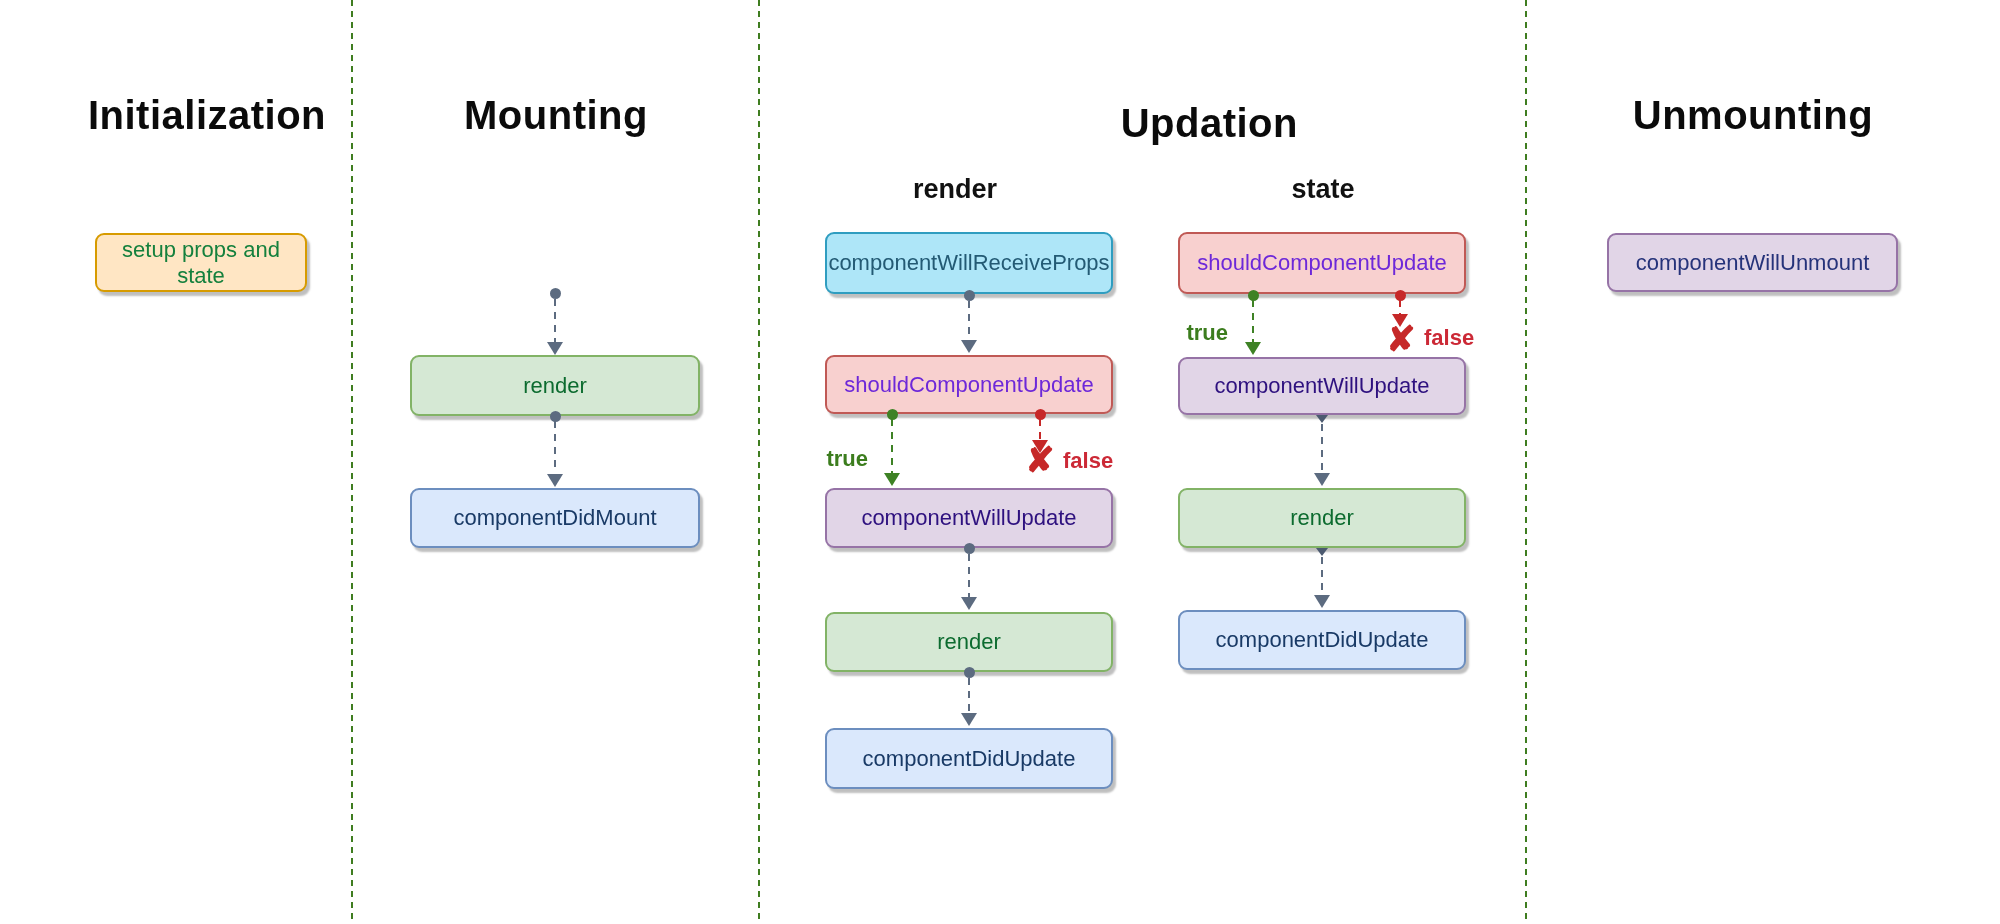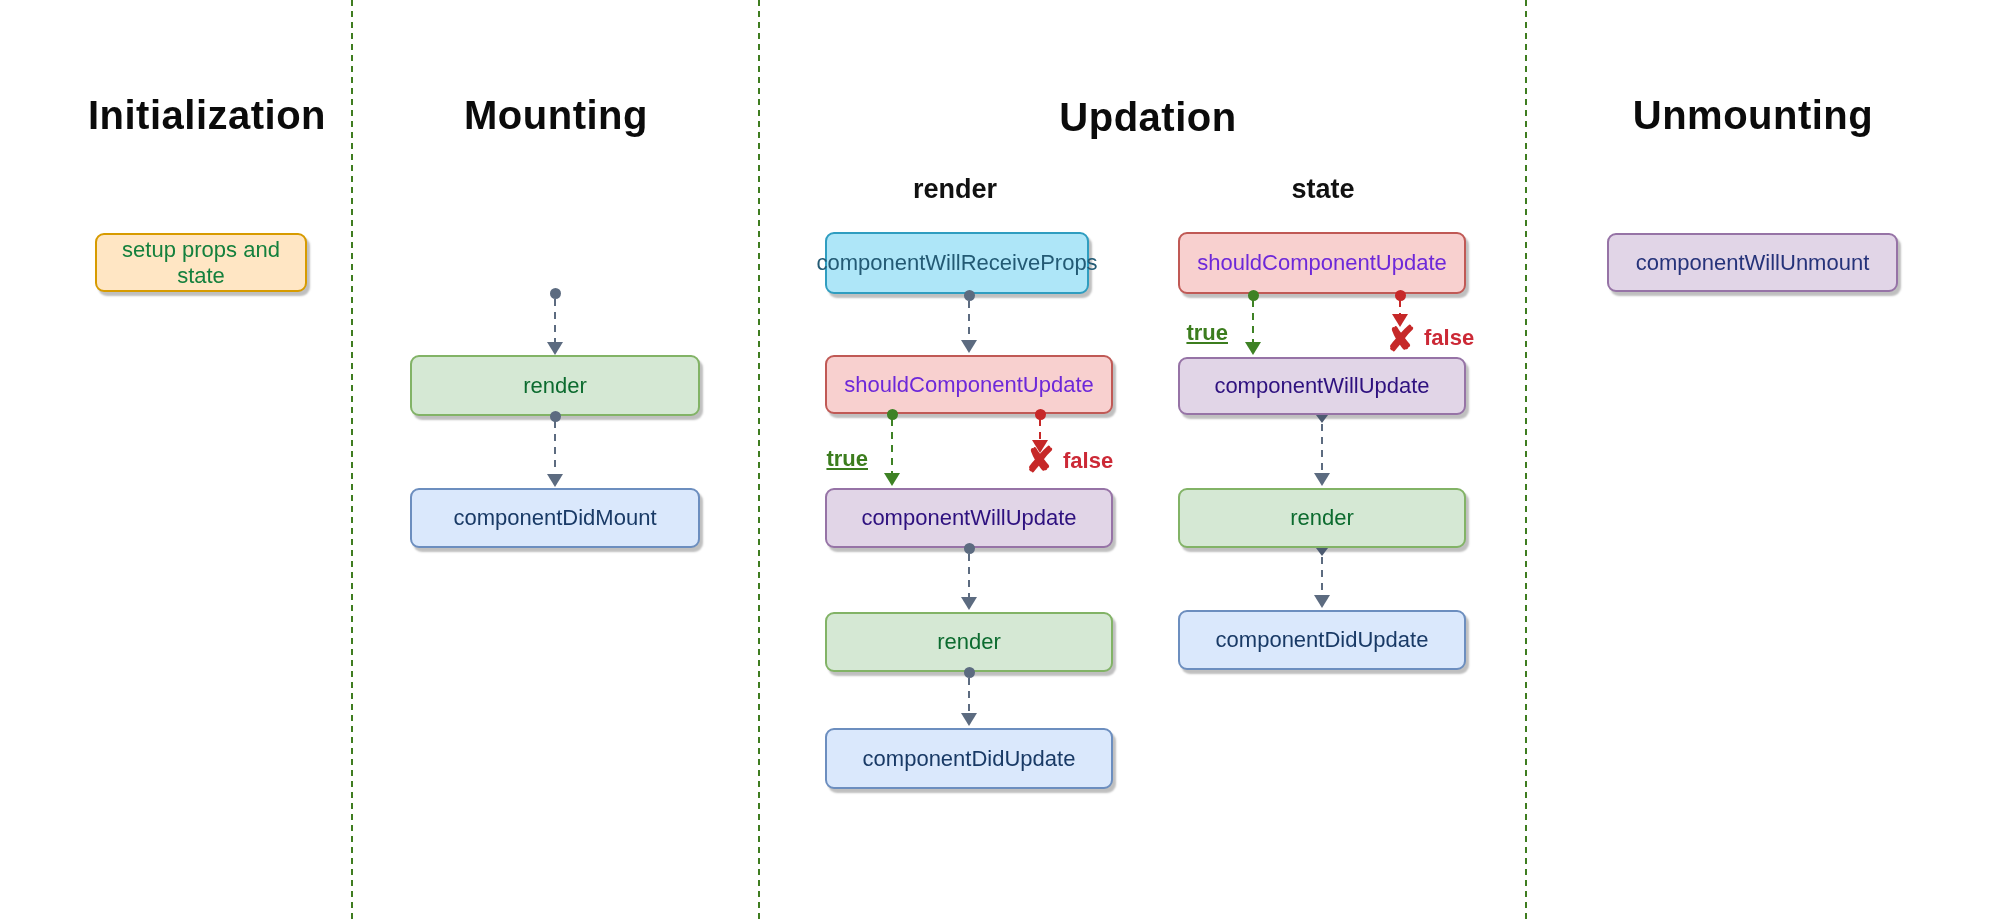--- a/index.html
+++ b/index.html
@@ -38,54 +38,54 @@
   .vline.gr{background:repeating-linear-gradient(to bottom,#3e8225 0 7px,transparent 7px 13px);}
   .vline.rd{background:repeating-linear-gradient(to bottom,#c62828 0 7px,transparent 7px 13px);}
   .dot{position:absolute;width:11px;height:11px;border-radius:50%;background:#5c6b80;}
   .dot.gr{background:#3e8225;}
   .dot.rd{background:#c62828;}
   .ahead{position:absolute;width:0;height:0;border-left:8px solid transparent;border-right:8px solid transparent;border-top:13px solid #5c6b80;}
   .ahead.gr{border-top-color:#3e8225;}
   .ahead.rd{border-top-color:#c62828;}
   .stri{position:absolute;width:0;height:0;border-left:6px solid transparent;border-right:6px solid transparent;border-top:8px solid #4c5a70;}
   .branch-label{position:absolute;font-size:22px;font-weight:bold;line-height:24px;}
-  .true-label{color:#3c7d1e;text-align:right;width:48px;text-decoration:underline;}
+  .true-label{color:#3c7d1e;text-align:right;width:48px;}
   .false-label{color:#cc2936;text-align:left;}
   .x-mark{position:absolute;width:38px;height:38px;line-height:38px;text-align:center;
     font-size:35px;font-weight:bold;color:#c62828;}
 </style>
 </head>
 <body>
 
 <div id="canvas">
 
   <div class="separator" style="left:351px;"></div>
   <div class="separator" style="left:758px;"></div>
   <div class="separator" style="left:1525px;"></div>
 
   <div class="phase-title" style="left:57px;top:92px;width:300px;">Initialization</div>
   <div class="phase-title" style="left:406px;top:92px;width:300px;">Mounting</div>
-  <div class="phase-title" style="left:998px;top:94px;width:300px;">Updation</div>
+  <div class="phase-title" style="left:998px;top:100px;width:300px;text-align:right;">Updation</div>
   <div class="phase-title" style="left:1603px;top:92px;width:300px;">Unmounting</div>
 
   <div class="sub-title" style="left:880px;top:174px;width:150px;">render</div>
   <div class="sub-title" style="left:1248px;top:174px;width:150px;">state</div>
 
   <div class="node orange" style="left:95px;top:233px;width:212px;height:59px;">setup props and state</div>
 
   <div class="dot" style="left:550px;top:288px;"></div>
   <div class="vline" style="left:554px;top:299px;height:43px;"></div>
   <div class="ahead" style="left:547px;top:342px;"></div>
   <div class="node green-box" style="left:410px;top:355px;width:290px;height:61px;">render</div>
   <div class="dot" style="left:550px;top:411px;"></div>
   <div class="vline" style="left:554px;top:421px;height:52px;"></div>
   <div class="ahead" style="left:547px;top:474px;"></div>
   <div class="node blue-box" style="left:410px;top:488px;width:290px;height:60px;">componentDidMount</div>
 
-  <div class="node cyan-box" style="left:825px;top:232px;width:264px;height:62px;">componentWillReceiveProps</div>
+  <div class="node cyan-box" style="left:825px;top:232px;width:288px;height:62px;">componentWillReceiveProps</div>
   <div class="dot" style="left:964px;top:290px;"></div>
   <div class="vline" style="left:968px;top:301px;height:39px;"></div>
   <div class="ahead" style="left:961px;top:340px;"></div>
   <div class="node red-box" style="left:825px;top:355px;width:288px;height:59px;">shouldComponentUpdate</div>
 
   <div class="dot gr" style="left:887px;top:409px;"></div>
   <div class="vline gr" style="left:891px;top:419px;height:54px;"></div>
   <div class="ahead gr" style="left:884px;top:473px;"></div>
   <div class="branch-label true-label" style="left:820px;top:447px;">true</div>
 

